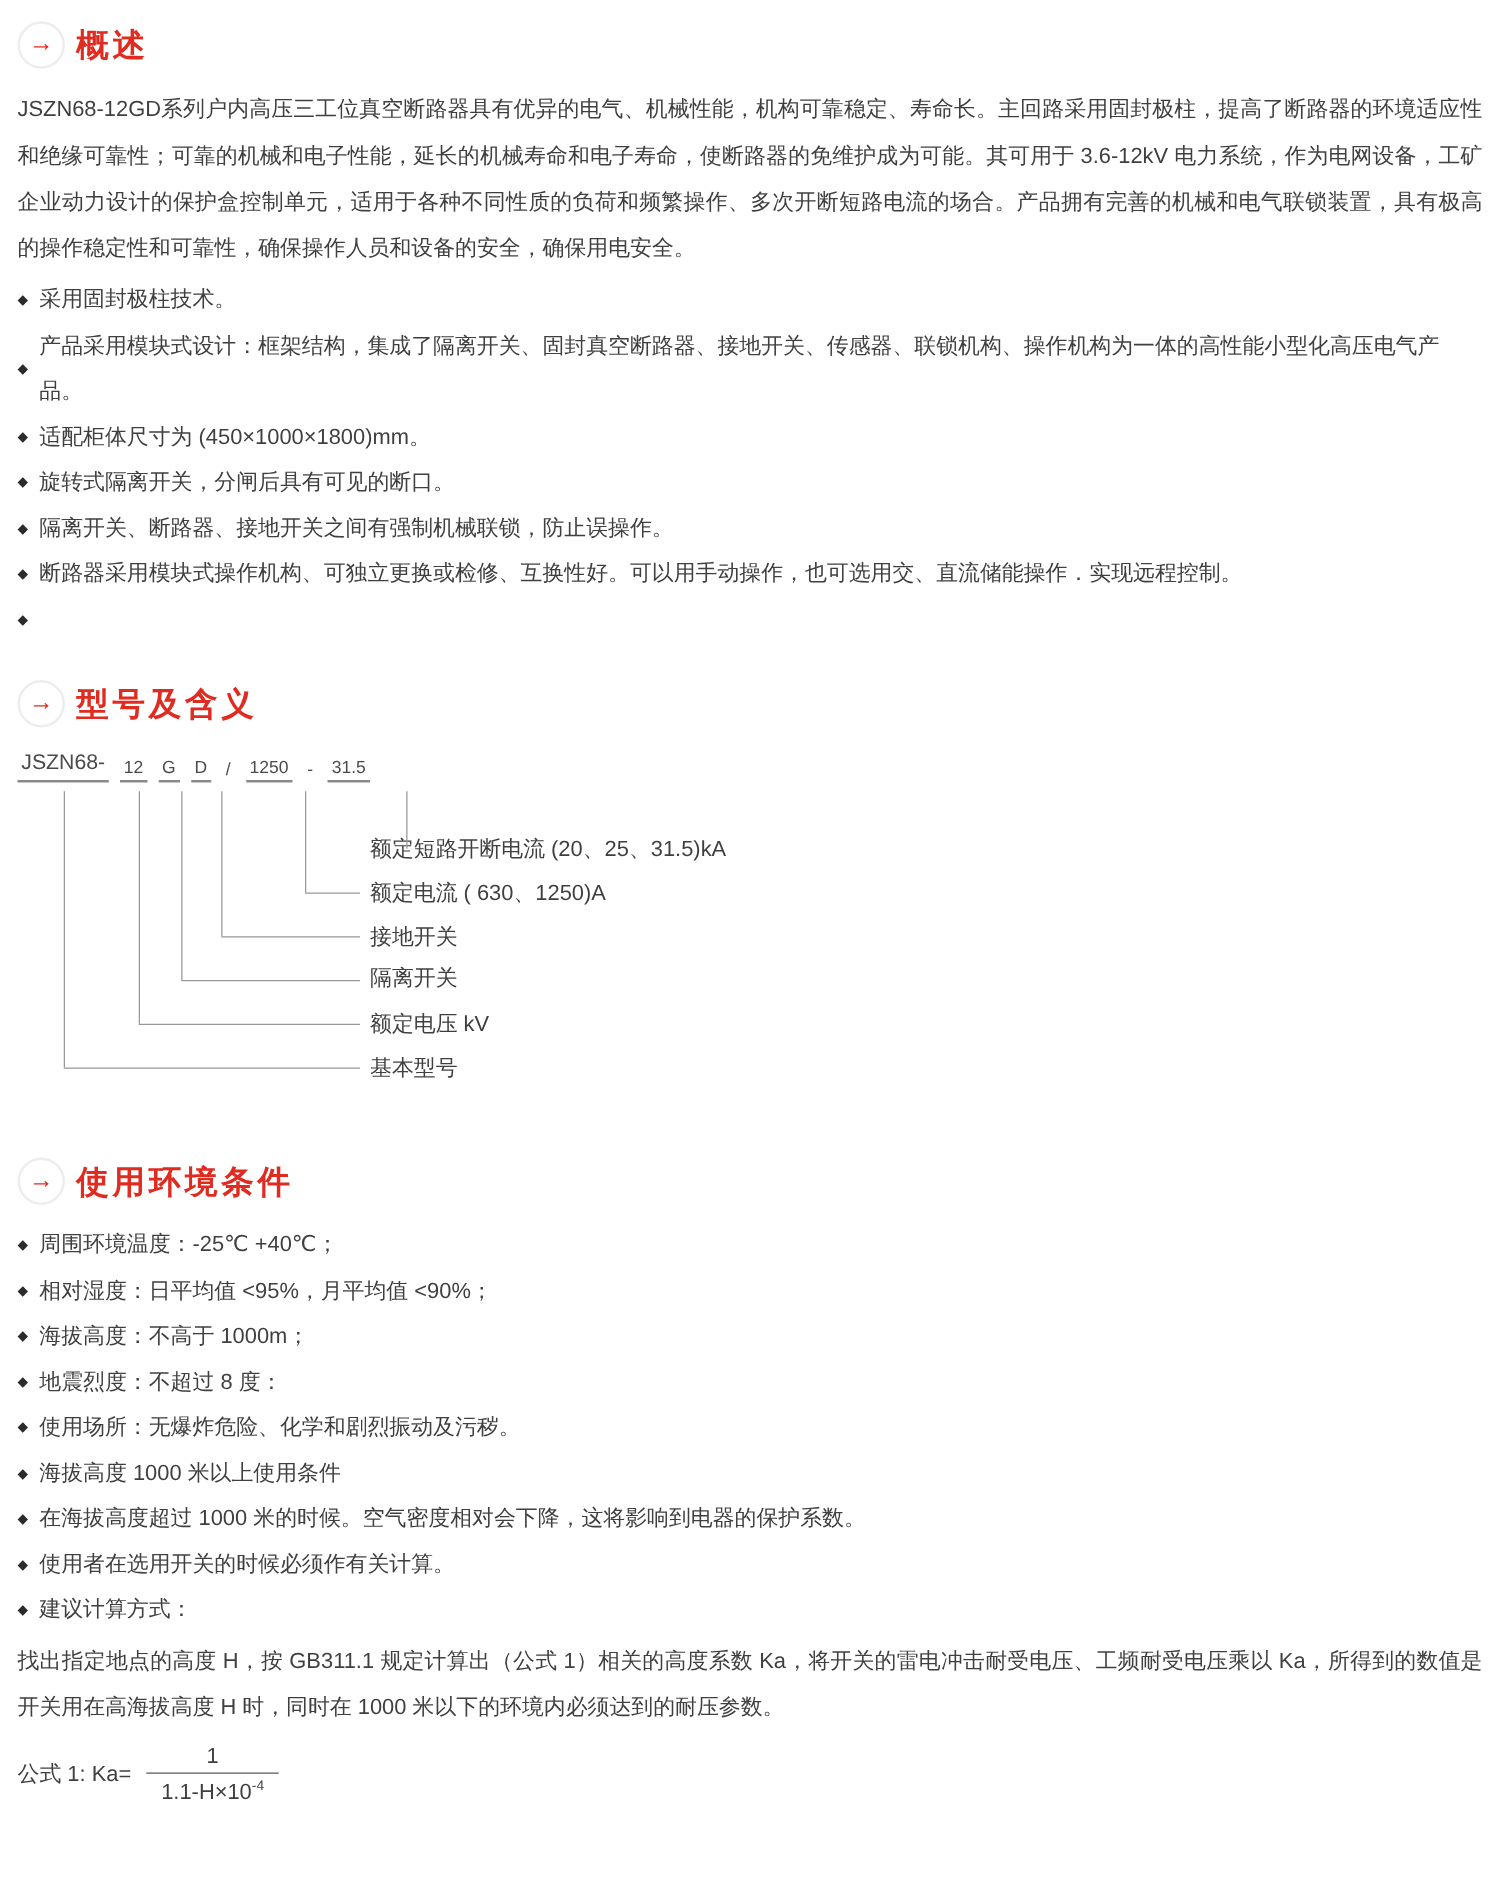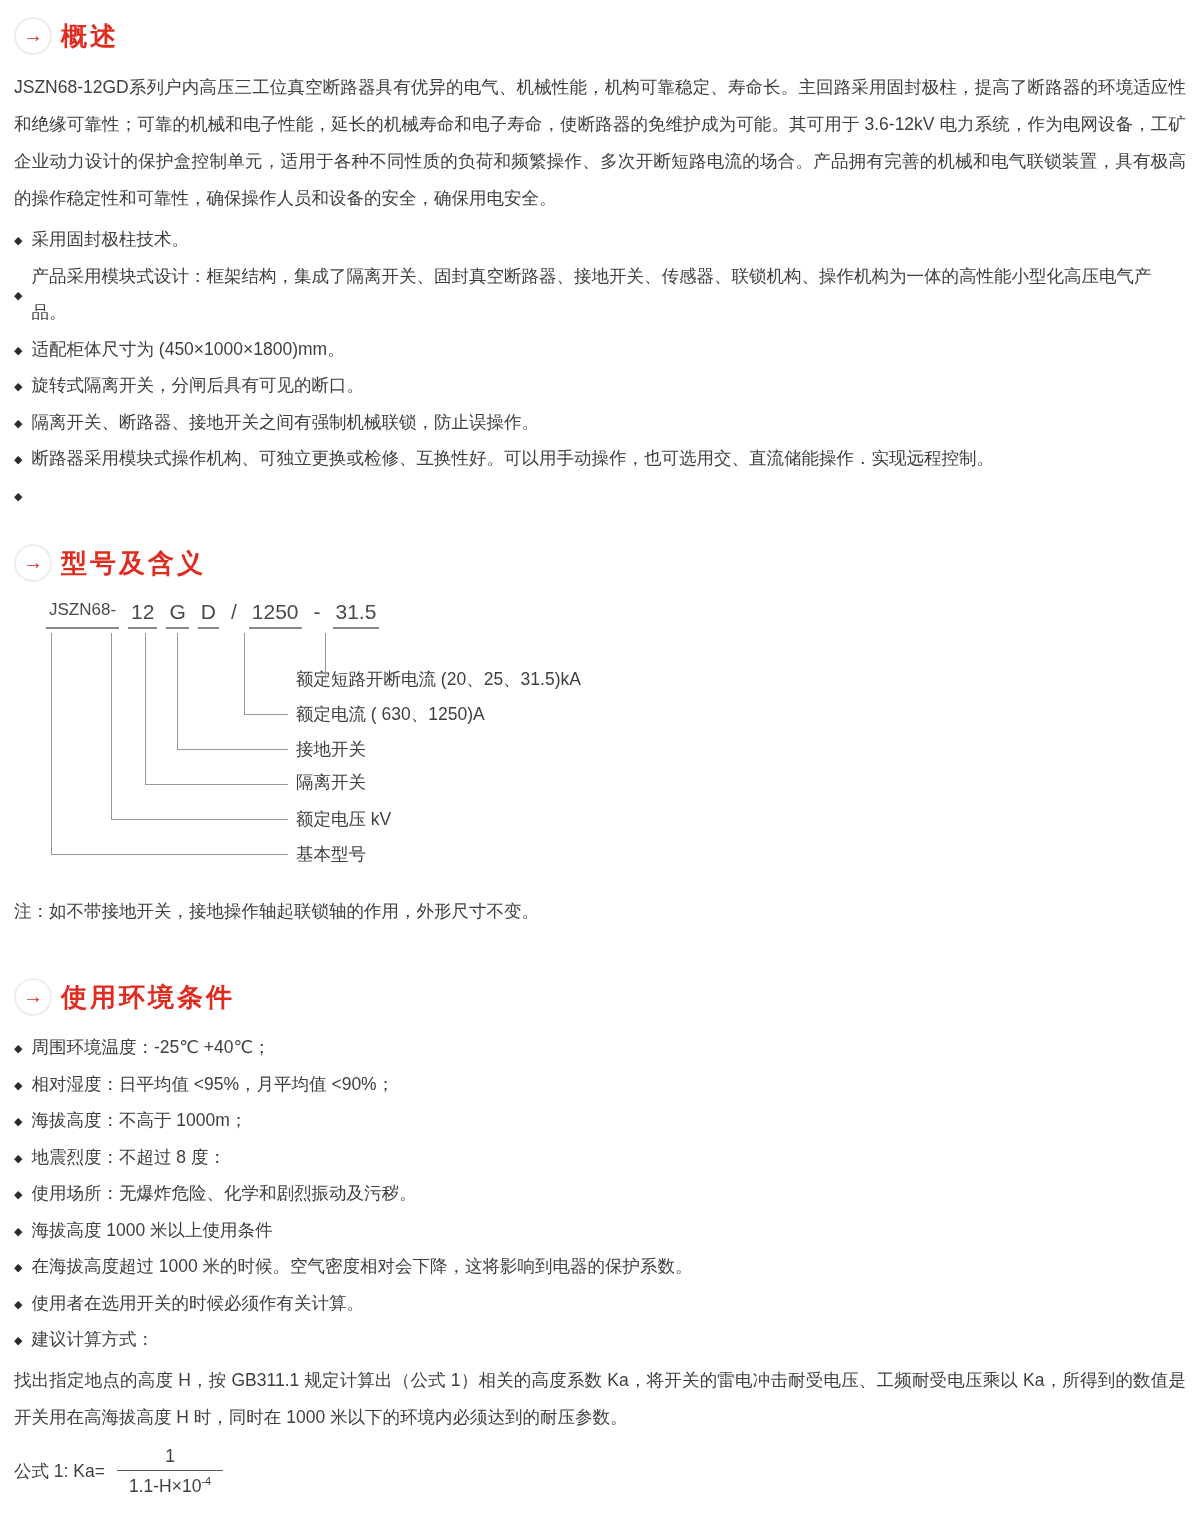--- a/index.html
+++ b/index.html
@@ -31,22 +31,22 @@
     margin:13px 0 4px 0;
     font-size:17.5px;line-height:37px;
     text-align:justify;
     color:#3f3f3f;
   }
   .bullet-list{margin-top:4px;}
   .bullet-row{display:flex;align-items:center;line-height:36.5px;font-size:17.5px;}
   .bullet-marker{font-size:11px;color:#2b2b2b;margin-right:9px;flex:0 0 auto;transform:translateY(1px);}
   
   .diagram{position:relative;height:272px;margin-top:16px;}
-  .model-line{display:flex;gap:9px;margin-left:32px;}
-  .model-seg{font-size:21px;color:#4a4a4a;padding:0 3px 2px 3px;line-height:1.25;}
+  .model-line{display:flex;align-items:flex-end;gap:9px;}
+  .model-seg{font-size:14px;color:#4a4a4a;padding:0 3px 2px 3px;line-height:1.25;}
   .model-seg.u{border-bottom:2px solid #8a8a8a;}
   .model-seg.small{font-size:17px;padding-bottom:4px;}
   .dline{position:absolute;background:#979797;}
   .vline{width:1px;}
   .hline{height:1px;}
   .diagram-label{
     position:absolute;left:282px;height:24px;line-height:24px;
     font-size:17.5px;color:#3f3f3f;white-space:nowrap;
   }
   .model-note{margin-top:28px;font-size:17.5px;line-height:24px;color:#3f3f3f;}
@@ -133,21 +133,20 @@
       <div class="dline vline" style="left: 131px; top: 34px; height: 151px;"></div>
       <div class="dline hline" style="left: 131px; top: 185px; width: 143px;"></div>
       <div class="dline vline" style="left: 162.5px; top: 34px; height: 116px;"></div>
       <div class="dline hline" style="left: 162.5px; top: 150px; width: 111.5px;"></div>
       <div class="dline vline" style="left: 229.5px; top: 34px; height: 81px;"></div>
       <div class="dline hline" style="left: 229.5px; top: 115px; width: 44.5px;"></div>
       <div class="dline vline" style="left: 310.5px; top: 34px; height: 46px;"></div>
       <div class="dline hline" style="left: 310.5px; top: 80px;"></div>
     </div>
 
-  <div class="model-note">注：如不带接地开关，接地操作轴起联锁轴的作用，外形尺寸不变。</div>
 
   <div class="section-header hdr-env">
     <span class="arrow-circle">
       <span class="arrow-glyph">→</span>
     </span>
     <span class="section-title">使用环境条件</span>
   </div>
 
   <div class="bullet-list" id="environment-bullets" style="margin-top:12px;">
       <div class="bullet-row">

